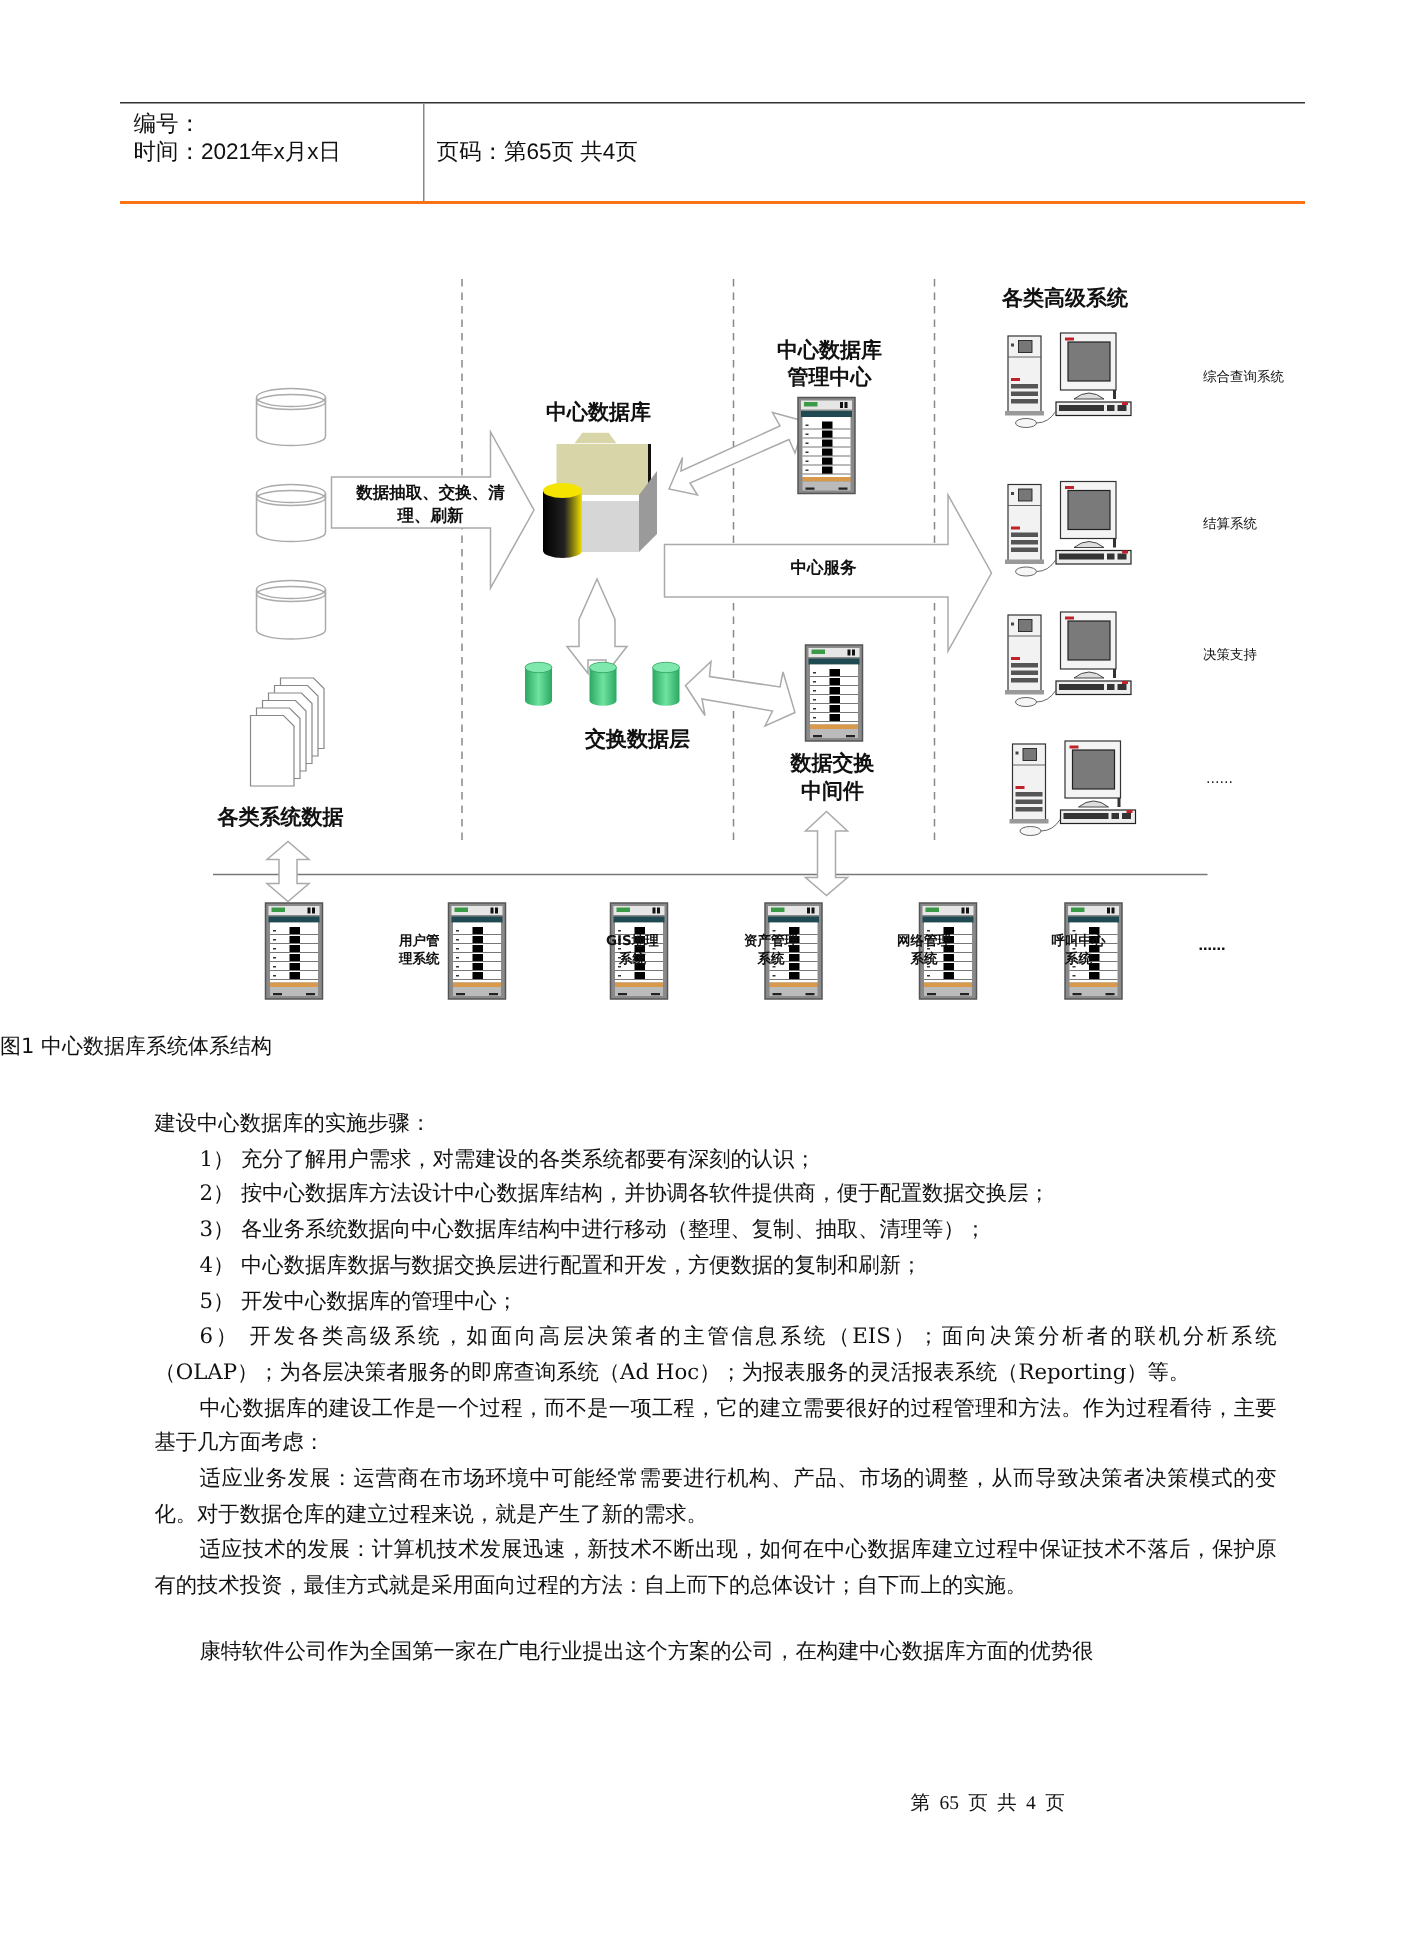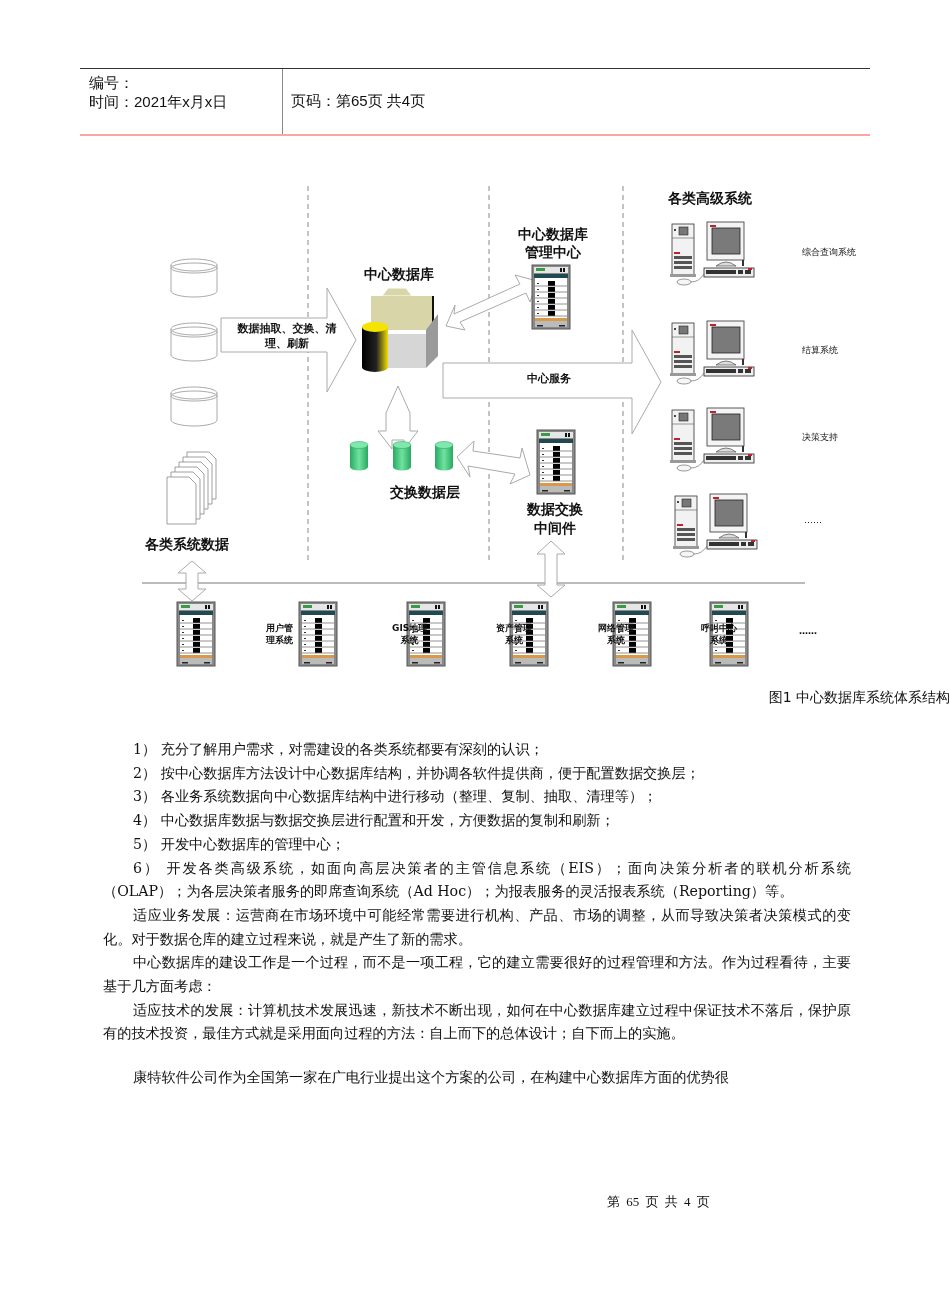--- a/index.html
+++ b/index.html
@@ -1,30 +1,30 @@
 <!DOCTYPE html>
 <html><head>
 <meta charset="utf-8">
 <style>
   * { box-sizing: border-box; margin: 0; padding: 0; }
   html, body { width: 950px; height: 1290px; background: #ffffff; overflow: hidden; }
   body { position: relative; font-family: "DejaVu Serif", "Liberation Serif", serif; color: #111; }
 
   
-  .hdr { position: absolute; left: 80px; top: 68px; width: 790px; height: 68px; border-top: 1px solid #333; border-bottom: 2px solid #fca5a5; display: flex; }
+  .hdr { position: absolute; left: 80px; top: 68px; width: 790px; height: 68px; border-top: 1px solid #333; border-bottom: 2px solid #f97316; display: flex; }
   .hdr .c1 { width: 203px; border-right: 1px solid #888; padding: 4px 0 0 9px; font-family: "Liberation Sans", "DejaVu Sans", sans-serif; font-size: 15px; line-height: 19px; color: #111; }
   .hdr .c2 { width: 373px; border-right: 1px solid #333; display: flex; align-items: center; justify-content: center; font-family: "DejaVu Sans", sans-serif; font-size: 19px; color: #e8121a; font-weight: bold; letter-spacing: 0.5px; }
   .hdr .c3 { flex: 1; display: flex; align-items: center; padding-left: 8px; font-family: Liberation Sans, sans-serif; font-size: 15px; color: #111; }
 
   
   .diagram { position: absolute; left: 0; top: 0; width: 950px; height: 720px; }
   .lbl { position: absolute; font-family: "DejaVu Sans", sans-serif; font-weight: bold; color: #111; text-align: center; white-space: nowrap; }
   .lbl-sm { position: absolute; font-family: "DejaVu Sans", sans-serif; font-size: 9px; color: #111; white-space: nowrap; line-height: 12px; padding-left: 48px; }
 
-  .caption { position: absolute; left: 0; width: 950px; top: 689px; text-align: right; font-family: "DejaVu Sans", sans-serif; font-size: 14px; color: #111; }
+  .caption { position: absolute; left: 0; width: 950px; top: 689px; text-align: left; font-family: "DejaVu Sans", sans-serif; font-size: 14px; color: #111; }
 
   
   .body-text { position: absolute; left: 103px; top: 738px; width: 748px; font-family: "DejaVu Serif", serif; font-size: 14.2px; line-height: 23.7px; color: #111; }
   .body-text p { margin: 0; text-align: justify; }
   .body-text .ind { text-indent: 30px; }
   .body-text .gap { height: 20px; }
 
   .footer { position: absolute; left: 607px; top: 1193px; font-family: Liberation Serif, serif; font-size: 13px; color: #111; word-spacing: 3px; }
 </style>
 </head>
@@ -215,21 +215,21 @@
 
   <div class="lbl-sm" style="left:754px;top:246px;">综合查询系统</div>
   <div class="lbl-sm" style="left:754px;top:344px;">结算系统</div>
   <div class="lbl-sm" style="left:754px;top:431px;">决策支持</div>
   <div class="lbl-sm" style="left:756px;top:514px;">……</div>
 
   <div class="lbl-sm" style="left:218px;top:622px;font-weight:bold;">
     <div>用户管</div>
     <div>理系统</div>
   </div>
-  <div class="lbl-sm" style="left:344px;top:622px;font-weight:bold;text-align:center;">
+  <div class="lbl-sm" style="left:356px;top:622px;font-weight:bold;text-align:center;">
     <div>GIS地理</div>
     <div>系统</div>
   </div>
   <div class="lbl-sm" style="left:448px;top:622px;font-weight:bold;text-align:center;">
     <div>资产管理</div>
     <div>系统</div>
   </div>
   <div class="lbl-sm" style="left:550px;top:622px;font-weight:bold;text-align:center;">
     <div>网络管理</div>
     <div>系统</div>
@@ -239,26 +239,27 @@
     <div>系统</div>
   </div>
   <div class="lbl-sm" style="left:751px;top:625px;font-weight:bold;">
     <div>……</div>
   </div>
 </div>
 
 <div class="caption">图1  中心数据库系统体系结构</div>
 
 <div class="body-text">
+  <p>建设中心数据库的实施步骤：</p>
   <p class="ind">1） 充分了解用户需求，对需建设的各类系统都要有深刻的认识；</p>
   <p class="ind">2） 按中心数据库方法设计中心数据库结构，并协调各软件提供商，便于配置数据交换层；</p>
   <p class="ind">3） 各业务系统数据向中心数据库结构中进行移动（整理、复制、抽取、清理等）；</p>
   <p class="ind">4） 中心数据库数据与数据交换层进行配置和开发，方便数据的复制和刷新；</p>
   <p class="ind">5） 开发中心数据库的管理中心；</p>
   <p class="ind">6） 开发各类高级系统，如面向高层决策者的主管信息系统（EIS）；面向决策分析者的联机分析系统（OLAP）；为各层决策者服务的即席查询系统（Ad Hoc）；为报表服务的灵活报表系统（Reporting）等。</p>
+  <p class="ind">中心数据库的建设工作是一个过程，而不是一项工程，它的建立需要很好的过程管理和方法。作为过程看待，主要基于几方面考虑：</p>
   <p class="ind">适应业务发展：运营商在市场环境中可能经常需要进行机构、产品、市场的调整，从而导致决策者决策模式的变化。对于数据仓库的建立过程来说，就是产生了新的需求。</p>
-  <p class="ind">中心数据库的建设工作是一个过程，而不是一项工程，它的建立需要很好的过程管理和方法。作为过程看待，主要基于几方面考虑：</p>
   <p class="ind">适应技术的发展：计算机技术发展迅速，新技术不断出现，如何在中心数据库建立过程中保证技术不落后，保护原有的技术投资，最佳方式就是采用面向过程的方法：自上而下的总体设计；自下而上的实施。</p>
   <div class="gap"></div>
   <p class="ind">康特软件公司作为全国第一家在广电行业提出这个方案的公司，在构建中心数据库方面的优势很</p>
 </div>
 
 <div class="footer">第 65 页 共 4 页</div>
 
 </body></html>

